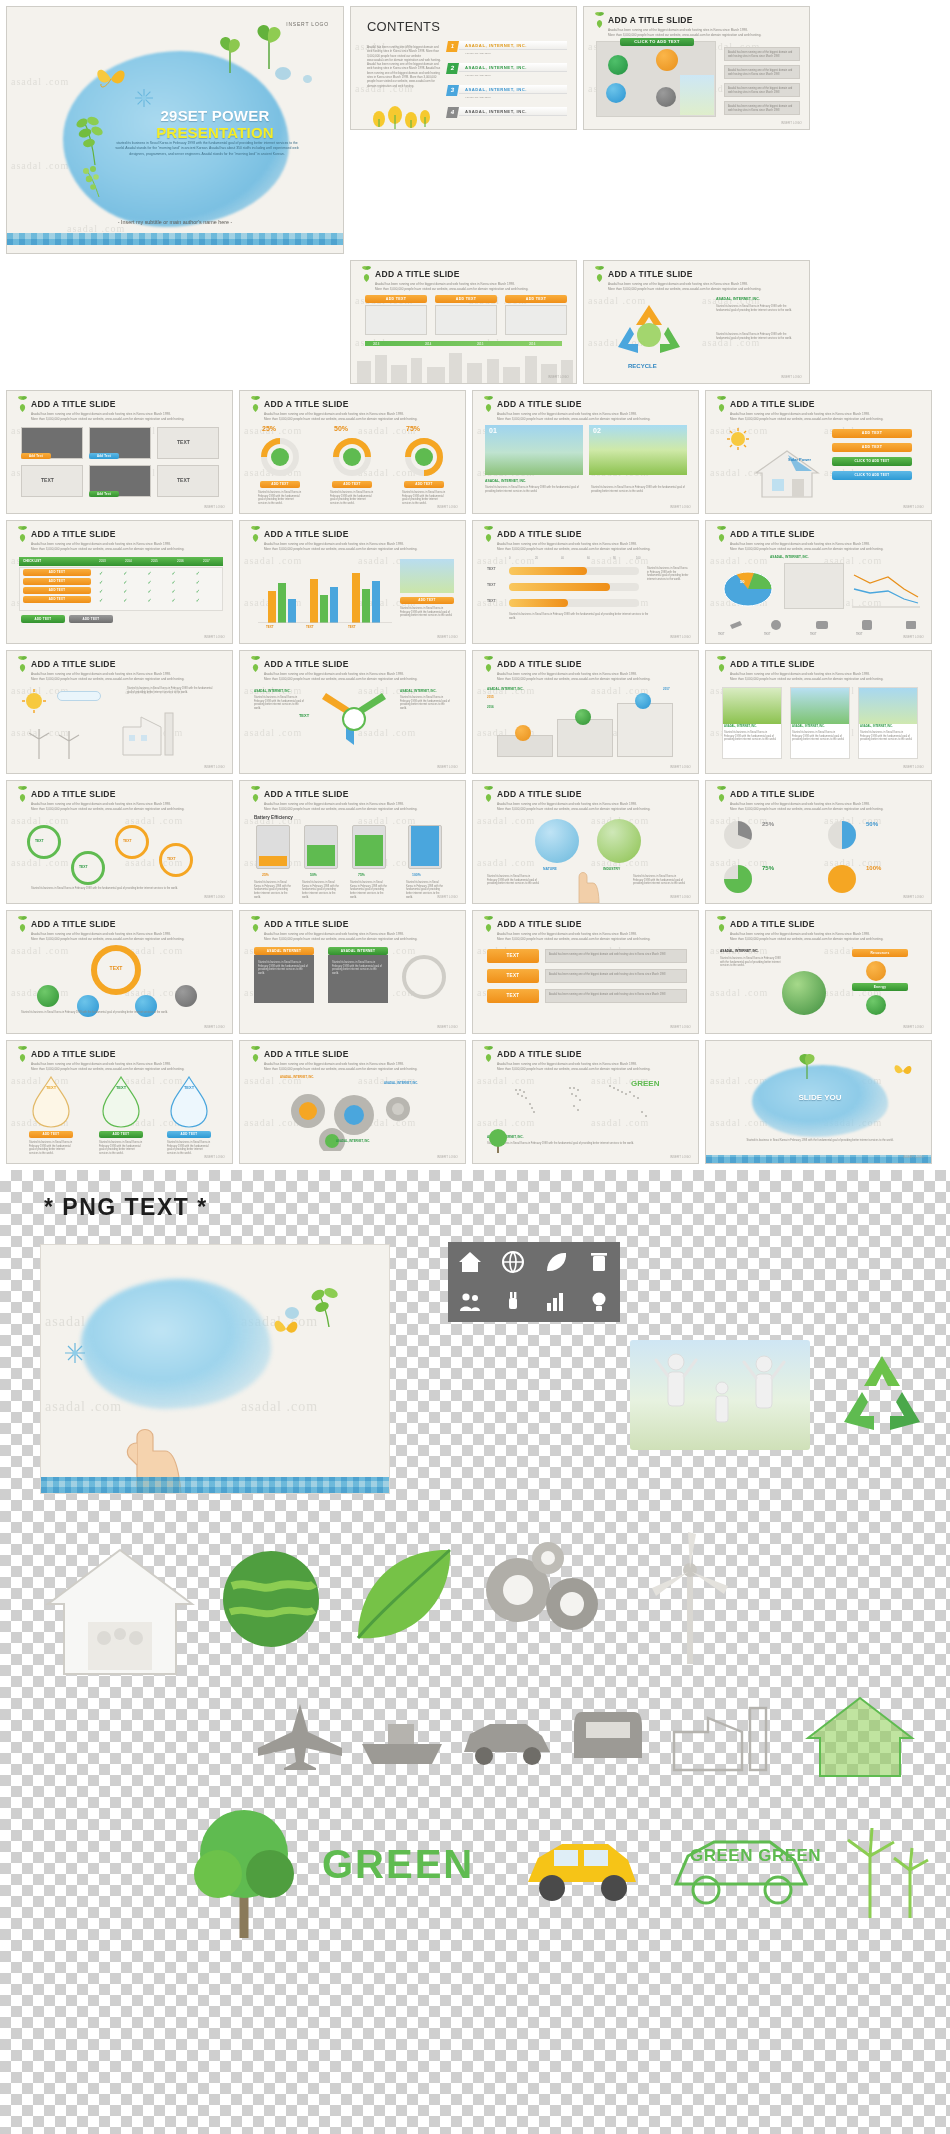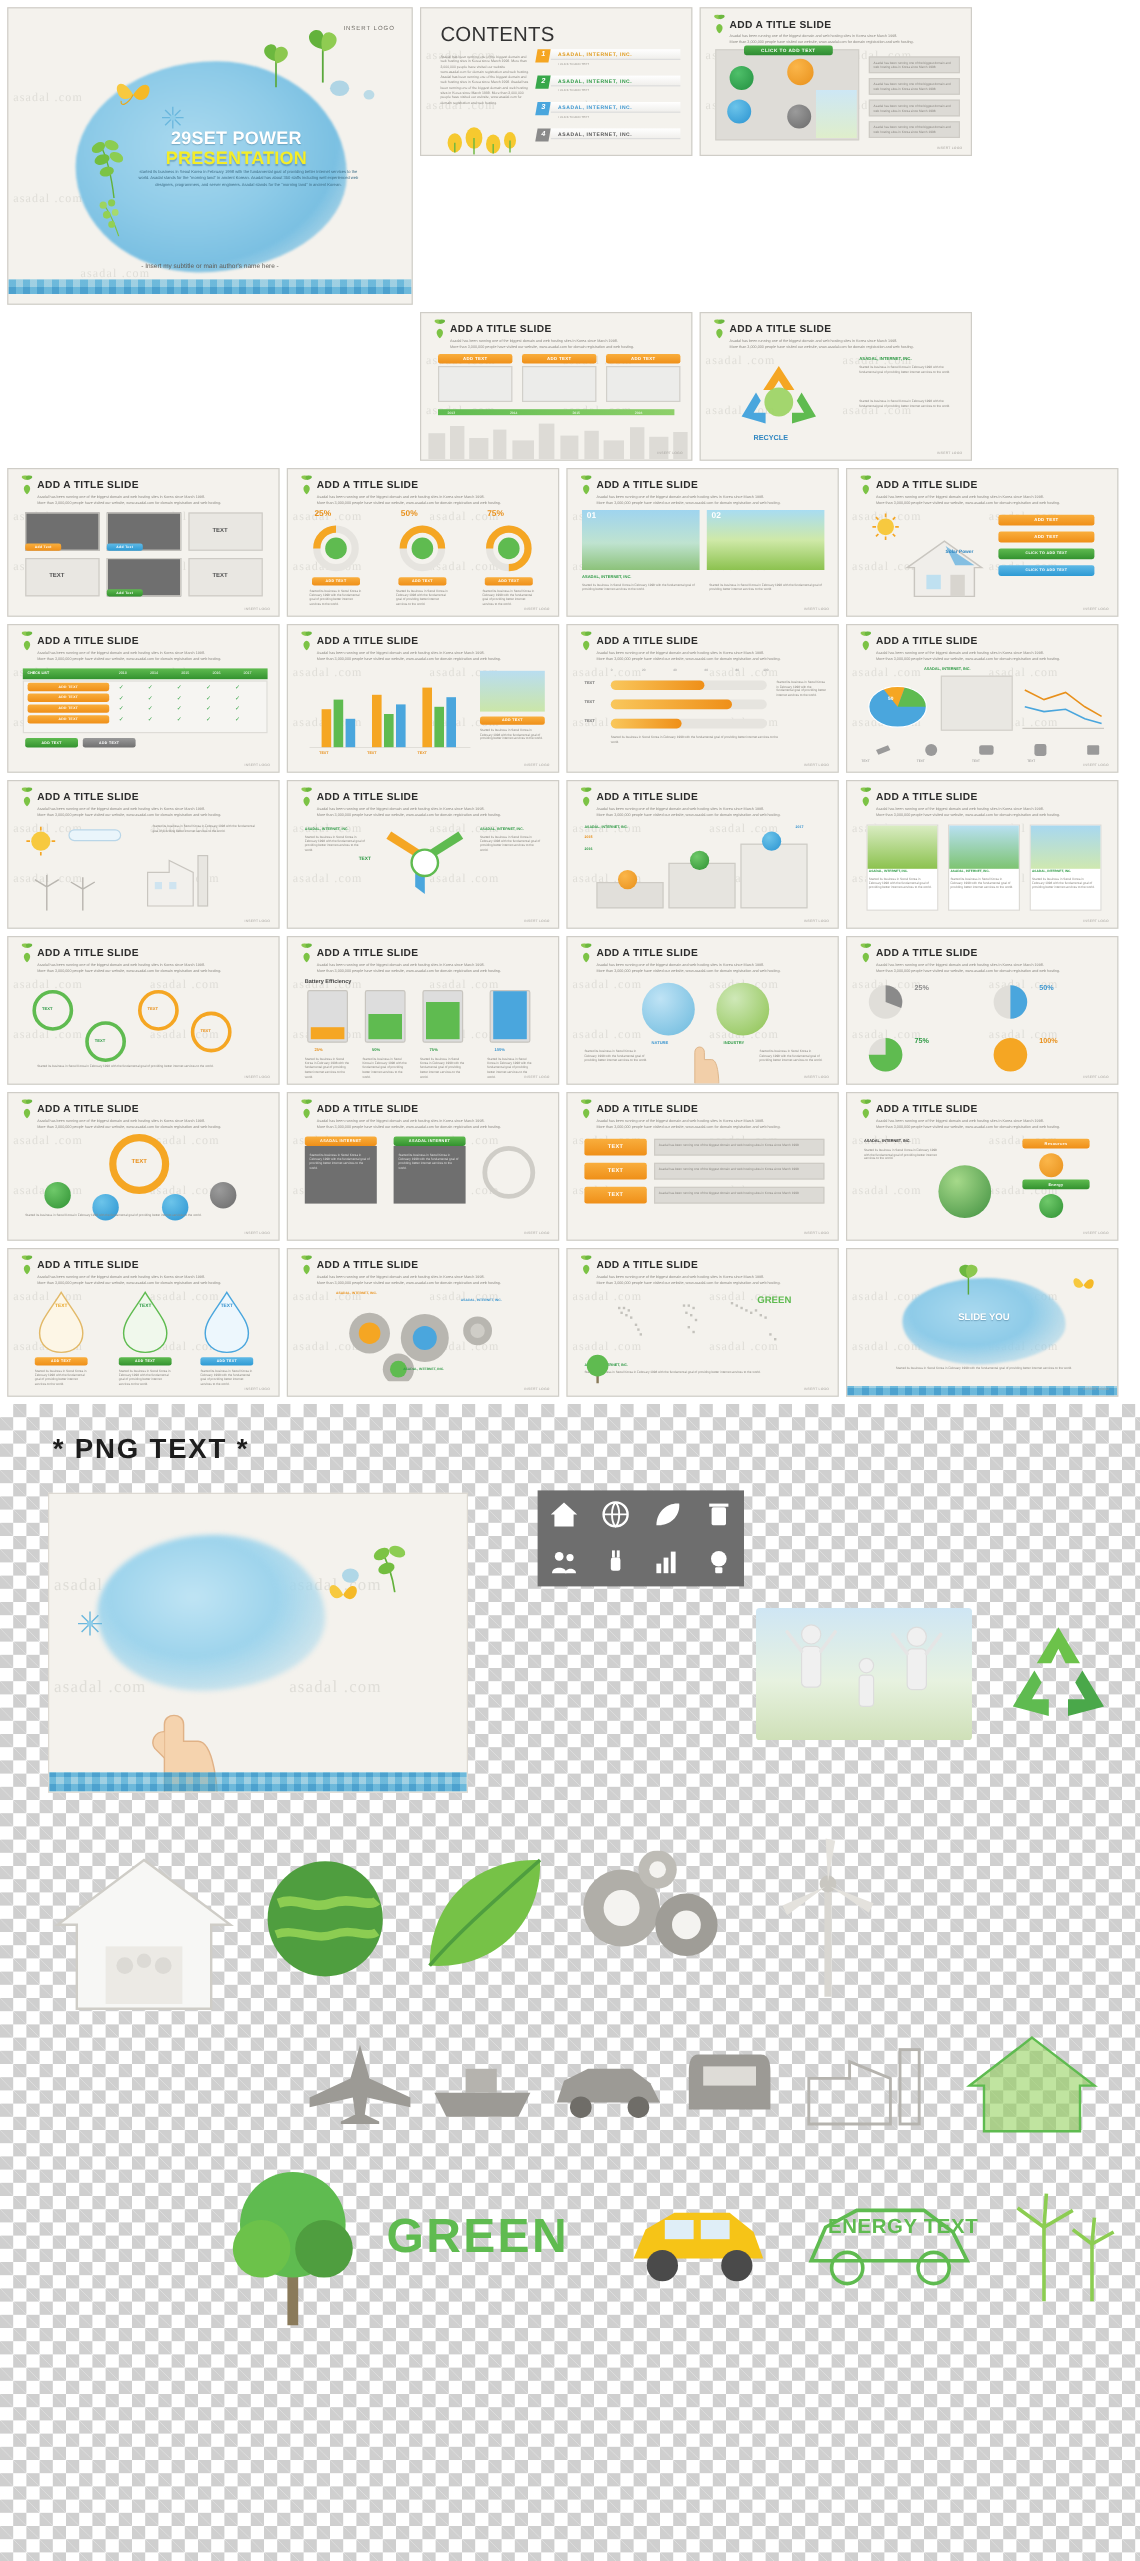--- a/index.html
+++ b/index.html
@@ -58,21 +58,21 @@
   .title-slide { width:338px; height:248px; }
   .blob {
     position:absolute; left:56px; top:44px; width:226px; height:176px;
     border-radius:52% 48% 55% 45% / 50% 54% 46% 50%;
     background:radial-gradient(ellipse at 42% 40%, #a9d9ef 0%, #8ecbe8 42%, #7bc0e2 66%, rgba(140,200,228,.45) 88%, rgba(160,210,232,0) 100%);
     filter:blur(1px);
   }
   .blob2 { position:absolute; left:268px;top:60px;width:16px;height:13px;border-radius:50%;background:rgba(120,190,222,.55);}
   .blob3 { position:absolute; left:296px;top:68px;width:9px;height:8px;border-radius:50%;background:rgba(130,195,225,.5);}
   .big-title {
-    position:absolute; left:90px; top:100px; width:200px; text-align:center;
+    position:absolute; left:108px; top:100px; width:200px; text-align:center;
     z-index:4;
   }
   .big-title .l1 {
     font-size:15px; font-weight:bold; color:#ffffff; letter-spacing:.2px;
     text-shadow:0 1px 1px rgba(60,110,140,.45);
   }
   .big-title .l2 {
     font-size:15px; font-weight:bold; color:#f5ed27; letter-spacing:.2px;
     text-shadow:0 1px 1px rgba(60,110,140,.45);
   }
@@ -95,21 +95,21 @@
       repeating-linear-gradient(0deg, rgba(86,184,222,.85) 0 6px, rgba(86,184,222,.35) 6px 12px);
     background-blend-mode:multiply;
     opacity:.85;
   }
   .sprout { position:absolute; }
   .leafspray { position:absolute; }
   .butterfly { position:absolute; }
   .snowflake { position:absolute; }
 
   
-  .contents-h { position:absolute; left:16px; top:12px; font-size:17px; color:#333; letter-spacing:.2px;}
+  .contents-h { position:absolute; left:16px; top:12px; font-size:13px; color:#333; letter-spacing:.2px;}
   .contents-body { position:absolute; left:16px; top:38px; width:74px; font-size:2.9px; line-height:4.3px; color:#8d8a84;}
   .c-item { position:absolute; left:96px; width:120px; height:11px; }
   .c-num {
     position:absolute; left:0; top:0; width:11px; height:11px;
     color:#fff; font-size:6px; font-weight:bold; text-align:center; line-height:11px;
     transform:skewX(-10deg);
   }
   .c-bar {
     position:absolute; left:12px; top:0; right:0; height:9px;
     background:linear-gradient(180deg,#fff,#f0efec);
@@ -1451,21 +1451,21 @@
       <rect x="64" y="30" width="24" height="16" fill="#dfeef7"></rect>
     <circle cx="32" cy="68" r="13" fill="#4a4a4a"></circle>
       <circle cx="94" cy="68" r="13" fill="#4a4a4a"></circle>
   </svg>
 
   <svg class="asset" style="left:666px;top:648px;width:150px;height:96px" viewBox="0 0 150 96">
     <path d="M10 66 L22 38 L48 24 L104 24 L128 42 L140 66 Z" fill="none" stroke="#5fbb50" stroke-width="3"></path>
     <circle cx="40" cy="72" r="13" fill="none" stroke="#5fbb50" stroke-width="3"></circle>
     <circle cx="112" cy="72" r="13" fill="none" stroke="#5fbb50" stroke-width="3"></circle>
   </svg>
-  <div class="asset-label" style="left:690px;top:676px;font-size:17px;color:#5fbb50;letter-spacing:.5px">ENERGY TEXT</div>
+  <div class="asset-label" style="left:690px;top:676px;font-size:17px;color:#5fbb50;letter-spacing:.5px">GREEN GREEN</div>
 
   <svg class="asset" style="left:838px;top:644px;width:100px;height:104px" viewBox="0 0 100 104">
     <g stroke="#8ccd52" stroke-width="3" fill="none">
       <path d="M32 104 V42"></path>
         <path d="M32 42 L10 26 M32 42 L56 28 M32 42 L34 14"></path>
       <path d="M72 104 V56"></path>
         <path d="M72 56 L56 44 M72 56 L90 46 M72 56 L74 34"></path>
     </g>
   </svg>
 </div>

